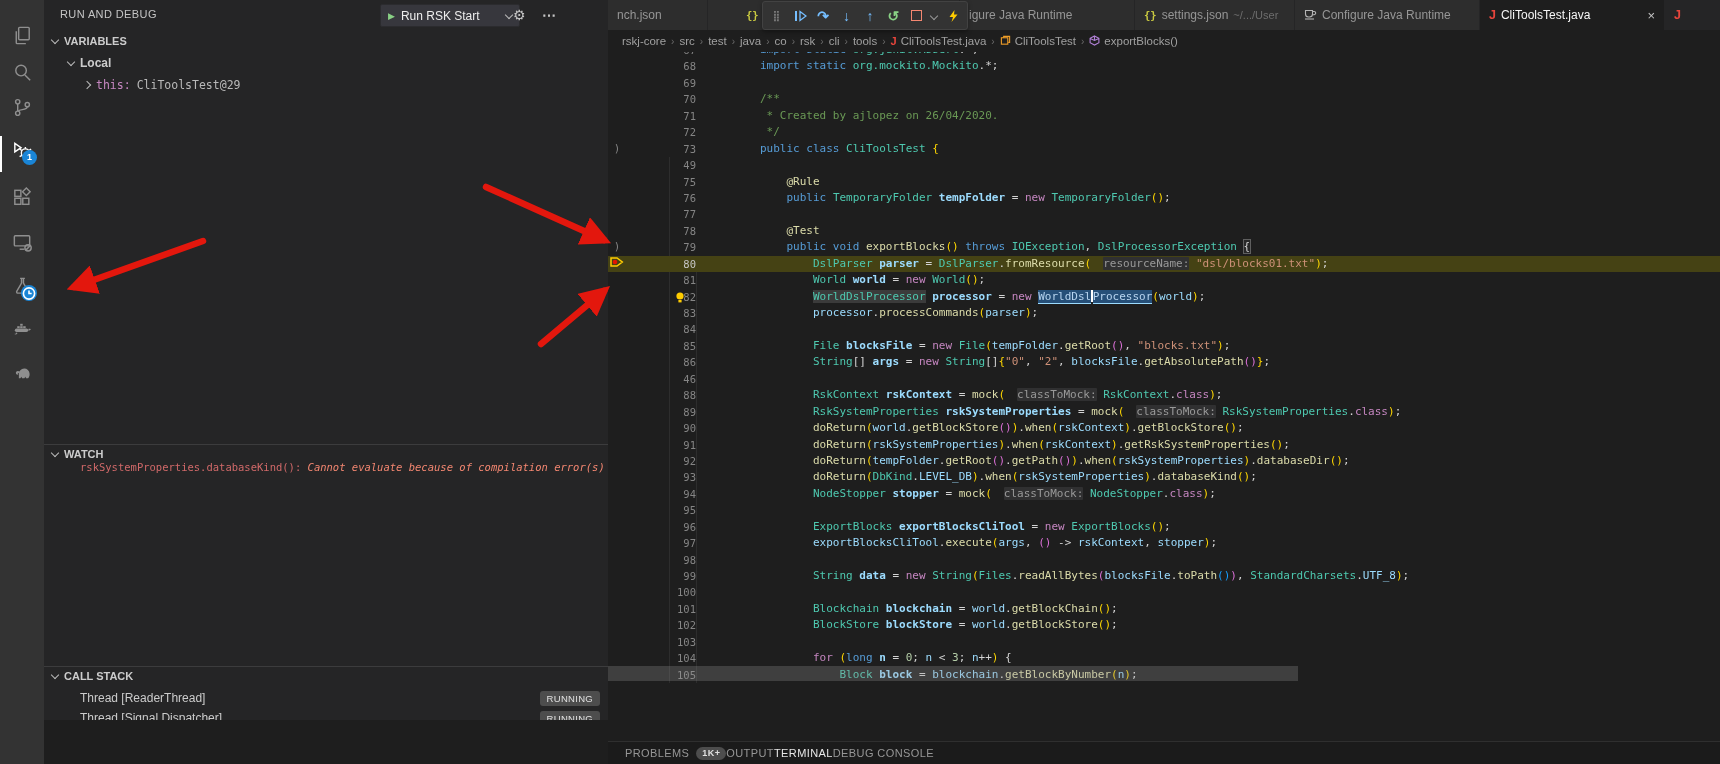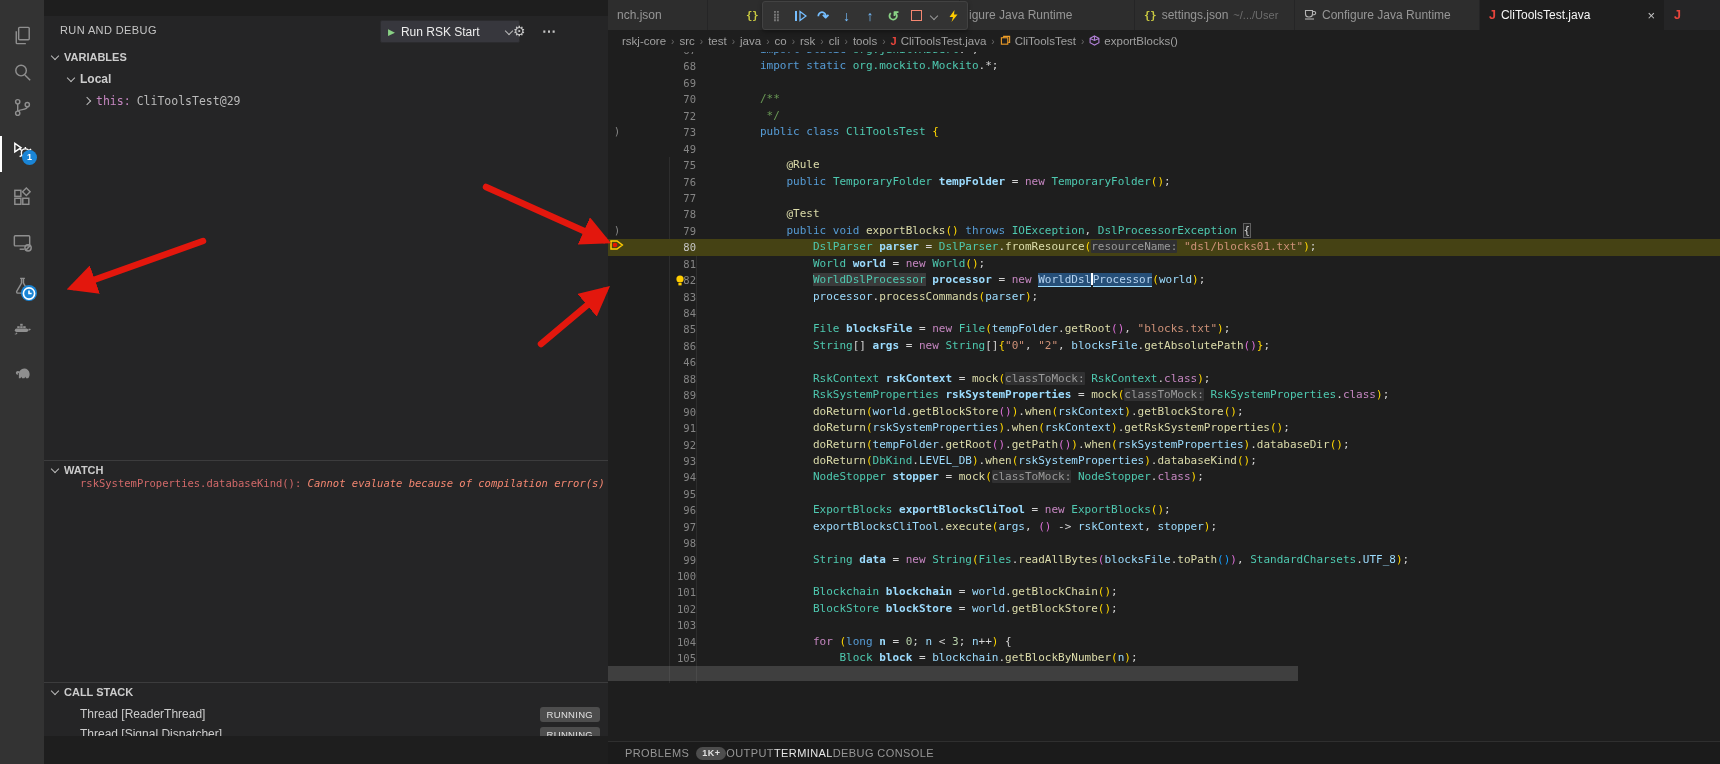--- a/index.html
+++ b/index.html
@@ -10,21 +10,21 @@
   #activitybar{left:0;top:0;width:44px;height:764px;background:#333333;}
   .act-item{position:absolute;left:0;width:44px;height:40px;display:flex;align-items:center;justify-content:center;cursor:pointer;}
   .act-item svg{width:23px;height:23px;stroke:#8f8f8f;fill:none;stroke-width:1.5;}
   .act-item.active svg{stroke:#ffffff;}
   .act-indicator{position:absolute;left:0;top:136px;width:2px;height:36px;background:#ffffff;}
   .act-badge{position:absolute;left:22px;top:20px;width:15px;height:15px;border-radius:50%;
              background:#1a85d6;color:#fff;font-size:9px;line-height:15px;text-align:center;font-weight:bold;}
   .clock-badge{position:absolute;left:21px;top:19px;width:16px;height:16px;border-radius:50%;background:#1a85d6;
                display:flex;align-items:center;justify-content:center;}
   
-  #sidebar{left:44px;top:16px;width:564px;height:720px;background:#252526;overflow:hidden;}
+  #sidebar{left:44px;top:0;width:564px;height:720px;background:#252526;overflow:hidden;}
   .sb-title{position:absolute;left:16px;top:8px;font-size:11px;color:#c5c5c5;letter-spacing:.4px;}
   .chev{display:inline-block;width:5px;height:5px;border-right:1.3px solid #bababa;border-bottom:1.3px solid #bababa;}
   .chev.down{transform:rotate(45deg);margin-bottom:2px;}
   .chev.right{transform:rotate(-45deg);margin-bottom:1px;}
   .run-control{position:absolute;left:336px;top:4px;width:124px;height:21px;background:#37373d;border:1px solid #2b2b2e;
                border-radius:2px;display:flex;align-items:center;gap:6px;padding:0 7px;cursor:pointer;}
   .run-play{color:#89d185;font-size:9px;}
   .run-label{color:#ededed;font-size:12px;white-space:nowrap;flex:1;}
   .icon-btn{position:absolute;top:4px;color:#c5c5c5;font-size:14px;cursor:pointer;line-height:22px;}
   .sec-header{position:absolute;left:8px;display:flex;align-items:center;gap:6px;font-size:11px;font-weight:bold;color:#cccccc;cursor:pointer;}
@@ -72,21 +72,21 @@
   .line-num{flex:none;width:24px;text-align:right;color:#858585;font-size:10.5px;cursor:pointer;}
   .code-text{margin-left:18px;}
   .code-line.current{background:#454214;}
   .code-line.current .line-num{color:#c6c6c6;}
   .indent-guide{position:absolute;width:1px;background:rgba(255,255,255,0.07);}
   .bulb{position:absolute;left:66px;top:2px;width:12px;height:13px;}
   .tk-kw{color:#569cd6;} .tk-ctl{color:#c586c0;} .tk-typ{color:#4ec9b0;} .tk-fn{color:#dcdcaa;}
   .tk-var{color:#9cdcfe;} .tk-dcl{color:#9cdcfe;font-weight:bold;} .tk-str{color:#ce9178;}
   .tk-com{color:#6a9955;} .tk-num{color:#b5cea8;} .tk-pun{color:#d4d4d4;}
   .tk-p1{color:#ffd700;} .tk-p2{color:#da70d6;} .tk-p3{color:#179fff;} .tk-ann{color:#dcdcaa;}
-  .tk-inl{color:#999999;background:#303031;border-radius:1px;}
+  .tk-inl{color:#999999;background:#303031;border-radius:1px;margin-left:12px;}
   .tk-hl{background:rgba(255,255,255,0.13);}
   .tk-sel{background:#264f78;color:#b7d4f0;border-bottom:1px solid #9cdcfe;}
   .tk-mbr{color:#d4d4d4;outline:1px solid #5f5f5f;background:rgba(90,90,90,0.18);}
   .tk-caret{display:inline-block;width:1.5px;height:12px;background:#ffffff;vertical-align:-2px;}
   #hscroll{position:absolute;left:0;top:614px;width:690px;height:15px;background:rgba(150,150,150,0.28);cursor:pointer;}
   
   #panel{position:absolute;left:0;top:741px;width:1112px;height:23px;background:#1b1b1b;border-top:1px solid #2f2f2f;
          display:flex;align-items:center;padding-left:17px;box-sizing:border-box;}
   .panel-tab{display:flex;align-items:center;gap:7px;font-size:11px;color:#969696;letter-spacing:.4px;cursor:pointer;}
   .panel-tab.active{color:#e7e7e7;text-align:center;}
@@ -350,20 +350,21 @@
       </div>
 
     <div id="code-area">
       <div class="indent-guide" style="left:61px;top:105px;height:526px"></div>
       <div class="indent-guide" style="left:88px;top:204px;height:427px"></div>
       <div id="code-lines" style="position:absolute;top:-10px;left:0;right:0">
           <div class="code-line"><span class="gutter-cell"></span><span class="line-num">67</span><span class="code-text"><span class="tk-kw">import static</span><span class="tk-pun"> </span><span class="tk-typ">org.junit.Assert</span><span class="tk-pun">.*;</span></span></div>
           <div class="code-line"><span class="gutter-cell"></span><span class="line-num">68</span><span class="code-text"><span class="tk-kw">import static</span><span class="tk-pun"> </span><span class="tk-typ">org.mockito.Mockito</span><span class="tk-pun">.*;</span></span></div>
           <div class="code-line"><span class="gutter-cell"></span><span class="line-num">69</span><span class="code-text"></span></div>
           <div class="code-line"><span class="gutter-cell"></span><span class="line-num">70</span><span class="code-text"><span class="tk-com">/**</span></span></div>
+          <div class="code-line"><span class="gutter-cell"></span><span class="line-num">71</span><span class="code-text"><span class="tk-com"> * Created by ajlopez on 26/04/2020.</span></span></div>
           <div class="code-line"><span class="gutter-cell"></span><span class="line-num">72</span><span class="code-text"><span class="tk-com"> */</span></span></div>
           <div class="code-line"><span class="gutter-cell">)</span><span class="line-num">73</span><span class="code-text"><span class="tk-kw">public class</span><span class="tk-pun"> </span><span class="tk-typ">CliToolsTest</span><span class="tk-pun"> </span><span class="tk-p1">{</span></span></div>
           <div class="code-line"><span class="gutter-cell"></span><span class="line-num">49</span><span class="code-text"></span></div>
           <div class="code-line"><span class="gutter-cell"></span><span class="line-num">75</span><span class="code-text"><span class="tk-pun">    </span><span class="tk-ann">@Rule</span></span></div>
           <div class="code-line"><span class="gutter-cell"></span><span class="line-num">76</span><span class="code-text"><span class="tk-pun">    </span><span class="tk-kw">public</span><span class="tk-pun"> </span><span class="tk-typ">TemporaryFolder</span><span class="tk-pun"> </span><span class="tk-dcl">tempFolder</span><span class="tk-pun"> = </span><span class="tk-ctl">new</span><span class="tk-pun"> </span><span class="tk-typ">TemporaryFolder</span><span class="tk-p1">()</span><span class="tk-pun">;</span></span></div>
           <div class="code-line"><span class="gutter-cell"></span><span class="line-num">77</span><span class="code-text"></span></div>
           <div class="code-line"><span class="gutter-cell"></span><span class="line-num">78</span><span class="code-text"><span class="tk-pun">    </span><span class="tk-ann">@Test</span></span></div>
           <div class="code-line"><span class="gutter-cell">)</span><span class="line-num">79</span><span class="code-text"><span class="tk-pun">    </span><span class="tk-kw">public void</span><span class="tk-pun"> </span><span class="tk-fn">exportBlocks</span><span class="tk-p1">()</span><span class="tk-pun"> </span><span class="tk-kw">throws</span><span class="tk-pun"> </span><span class="tk-typ">IOException</span><span class="tk-pun">, </span><span class="tk-typ">DslProcessorException</span><span class="tk-pun"> </span><span class="tk-mbr">{</span></span></div>
           <div class="code-line current"><span class="gutter-cell"><svg width="14" height="12" viewBox="0 0 14 12">
                 <path d="M1 2 h6 l5.3 4 L7 10 H1 Z" fill="none" stroke="#ffcc00" stroke-width="1.5"></path>

